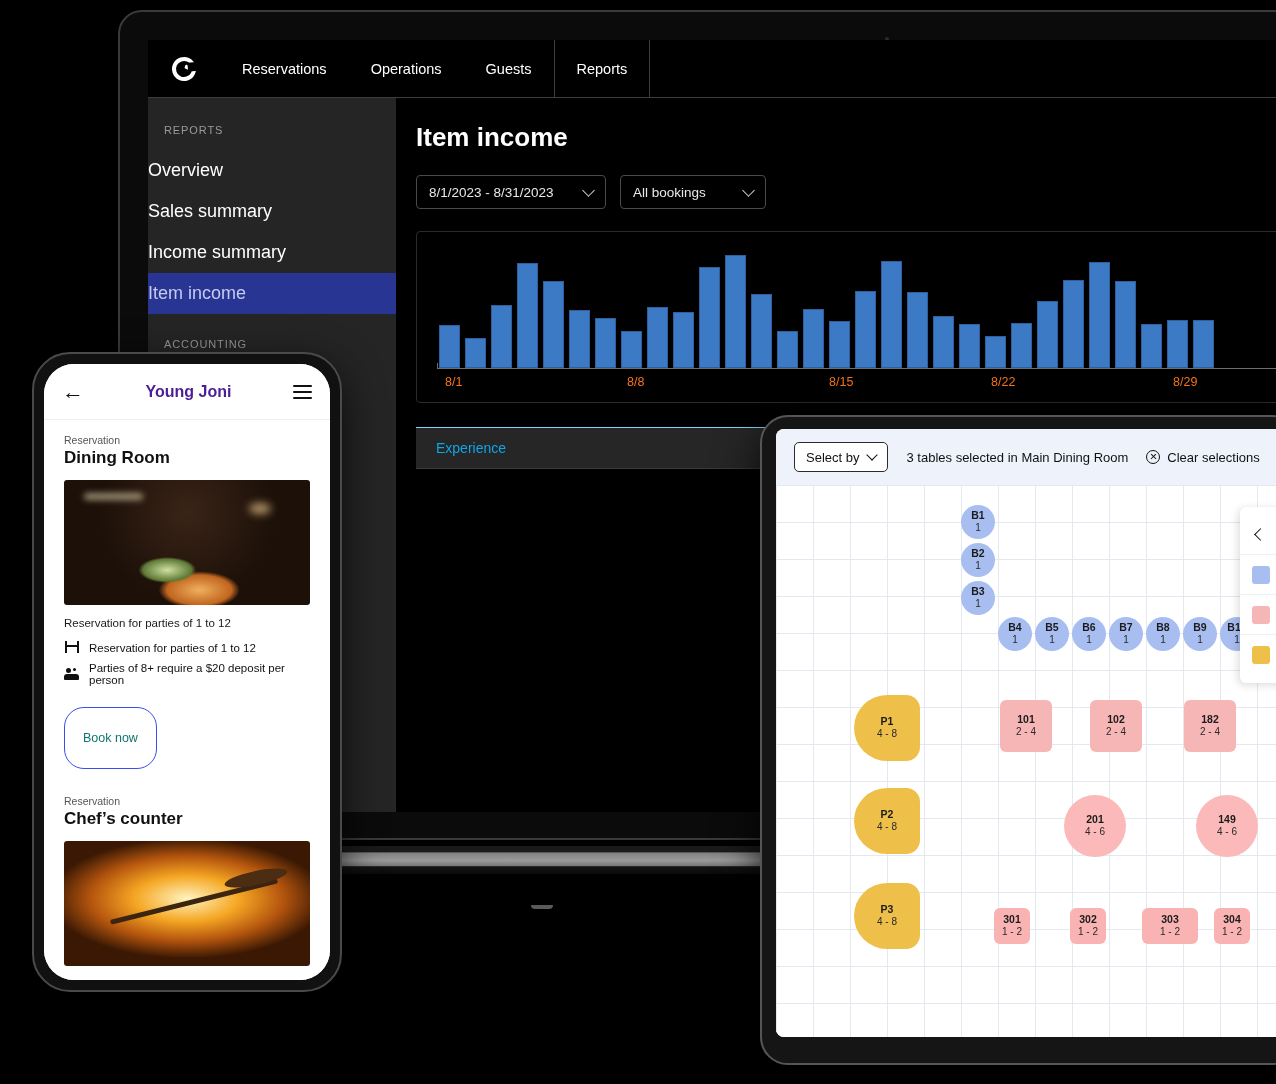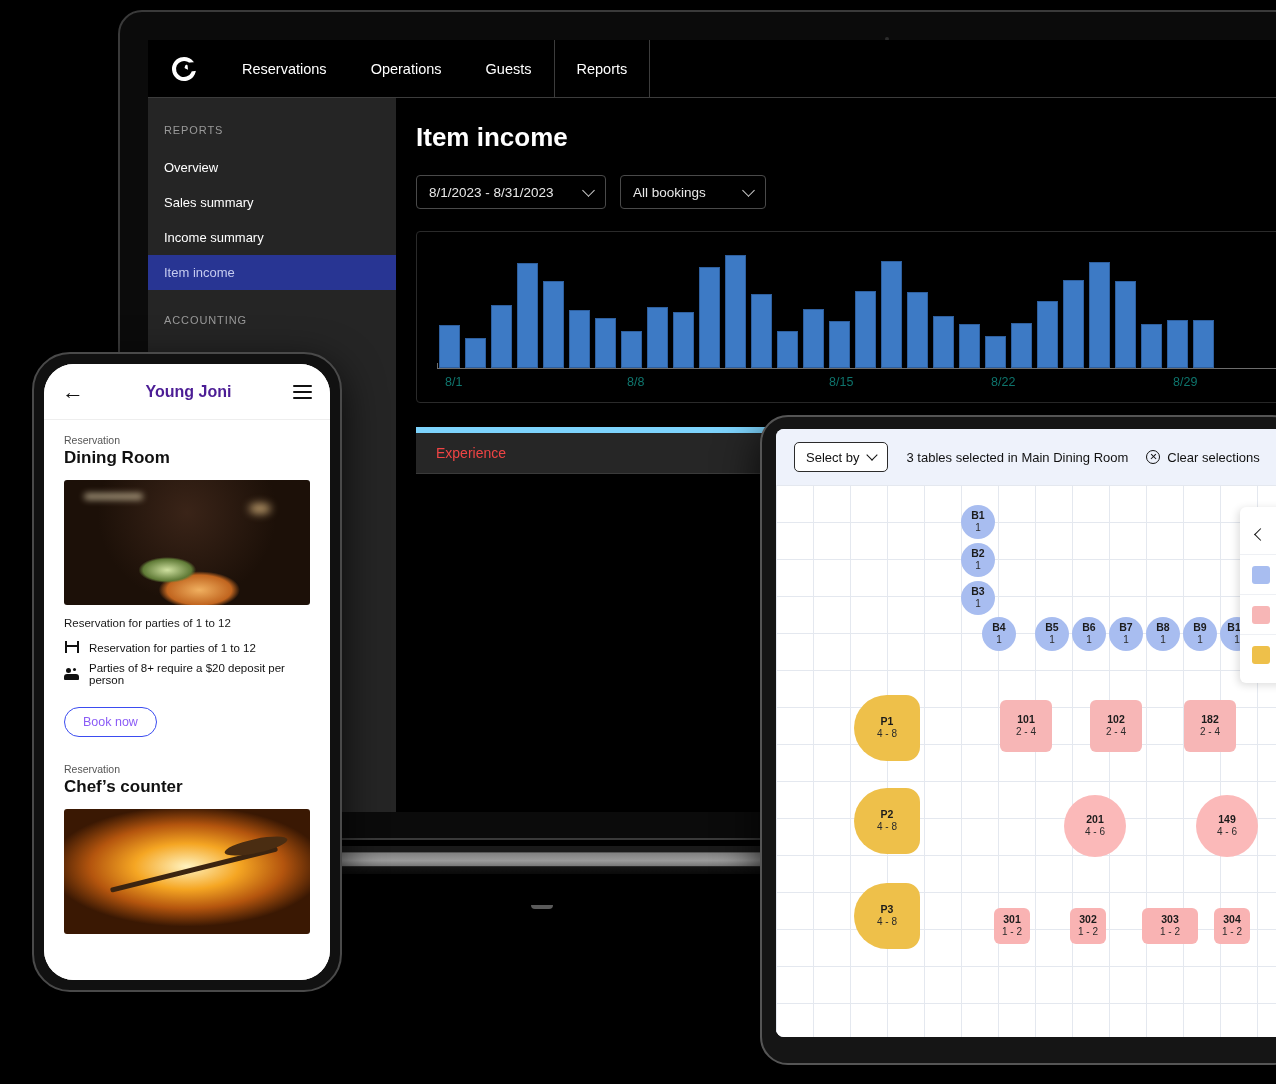--- a/index.html
+++ b/index.html
@@ -67,21 +67,21 @@
     position:absolute; left:0; bottom:0; height:1px; background:#3c3c3c;
   }
 
   
   .lap-body { display:flex; height:714px; }
   .sidebar { width:248px; background:#252525; padding-top:26px; flex-shrink:0; }
   .side-label {
     color:#9a9a9a; font-size:11px; letter-spacing:.9px; padding:0 16px 14px 16px;
   }
   .side-item {
-    color:#fff; font-size:13px; padding:10px 16px; cursor:pointer;
+    color:#fff; font-size:18px; padding:10px 0; cursor:pointer;
   }
   .side-item.selected { background:#283593; color:#c5cbf0; }
   .side-gap { height:24px; }
 
   .content { flex:1; background:#000; padding:24px 0 0 20px; position:relative; overflow:hidden; }
   .page-title { color:#fff; font-size:26px; font-weight:bold; margin-bottom:22px; }
 
   .filters { display:flex; gap:14px; margin-bottom:22px; }
   .select {
     border:1px solid #4a4a4a; border-radius:4px; height:34px;
@@ -95,27 +95,27 @@
   
   .chart-card {
     border:1px solid #2a2a2a; border-radius:4px; height:172px;
     padding:12px 10px 0 14px; position:relative; margin-right:0; overflow:hidden;
   }
   .bars { display:flex; align-items:flex-end; gap:5px; height:124px; padding-left:8px; }
   .bar { width:21px; background:#3d7ac5; border:1px solid #2e5f9e; flex-shrink:0; }
   .axis-line { height:1px; background:#6d6d6d; margin-top:0px; margin-left:6px; position:relative; }
   .axis-line::before { content:""; position:absolute; left:0; top:-5px; width:1px; height:5px; background:#6d6d6d; }
   .axis-labels { position:relative; height:20px; margin-top:6px; }
-  .axis-labels span { position:absolute; color:#0f766e; font-size:12.5px; }
+  .axis-labels span { position:absolute; color:#f97316; font-size:12.5px; }
 
   
   .tbl { margin-top:24px; width:420px; }
   .tbl-head {
-    background:#262626; color:#ef4444; font-size:14px; padding:12px 20px;
-    border-top:6px solid #7dd3fc; border-bottom:1px solid #3a3a3a;
+    background:#262626; color:#0ea5e9; font-size:14px; padding:12px 20px;
+    border-top:1px solid #7dd3fc; border-bottom:1px solid #3a3a3a;
   }
   .tbl-row {
     color:#eaeaea; font-size:14px; padding:11px 20px;
     border-bottom:1px solid #3a3a3a;
   }
   .tbl-row.dim { color:#c6c6c6; font-size:12.5px; }
   .tbl-row.indent { padding-left:22px; }
 
   
   .phone {
@@ -181,22 +181,22 @@
   }
   .ico-ppl::before {
     content:""; position:absolute; left:2px; top:1px; width:5px; height:5px; border-radius:50%;
     background:#111; box-shadow:6px -1px 0 -1px #111;
   }
   .ico-ppl::after {
     content:""; position:absolute; left:0px; top:7px; width:15px; height:6px; border-radius:3px 3px 1px 1px;
     background:#111;
   }
   .book-btn {
-    margin-top:14px; display:inline-block; border:1.5px solid #3b4cf0; color:#8b5cf6;
-    border-radius:20px; padding:7px 18px; font-size:12.5px; cursor:pointer; background:#fff;
+    margin-top:14px; display:inline-block; border:1.5px solid #3b4cf0; color:#0f766e;
+    border-radius:20px; padding:23px 18px; font-size:12.5px; cursor:pointer; background:#fff;
   }
   .ph-sec2 { margin-top:26px; }
 
   
   .tablet {
     position:absolute; left:760px; top:415px; width:540px; height:650px;
     background:#151515; border:2px solid #555; border-radius:28px;
     padding:12px 0 0 14px; z-index:10;
     box-shadow:0 14px 44px rgba(0,0,0,.8);
     overflow:hidden;
@@ -428,21 +428,21 @@
             <div class="c">1</div>
           </div>
           <div class="tbl-node circ-b" style="left: 185px; top: 58px; width: 34px; height: 34px; background: rgb(168, 189, 240);">
             <div class="n">B2</div>
             <div class="c">1</div>
           </div>
           <div class="tbl-node circ-b" style="left: 185px; top: 96px; width: 34px; height: 34px; background: rgb(168, 189, 240);">
             <div class="n">B3</div>
             <div class="c">1</div>
           </div>
-          <div class="tbl-node circ-b" style="left: 206px; top: 132px; width: 34px; height: 34px; background: rgb(168, 189, 240);">
+          <div class="tbl-node circ-b" style="left: 222px; top: 132px; width: 34px; height: 34px; background: rgb(168, 189, 240);">
             <div class="n">B4</div>
             <div class="c">1</div>
           </div>
           <div class="tbl-node circ-b" style="left: 259px; top: 132px; width: 34px; height: 34px; background: rgb(168, 189, 240);">
             <div class="n">B5</div>
             <div class="c">1</div>
           </div>
           <div class="tbl-node circ-b" style="left: 296px; top: 132px; width: 34px; height: 34px; background: rgb(168, 189, 240);">
             <div class="n">B6</div>
             <div class="c">1</div>

